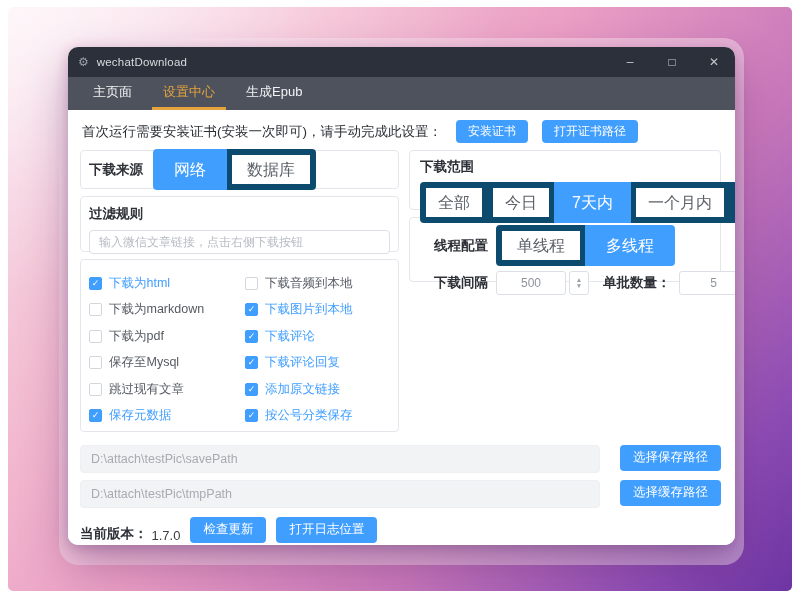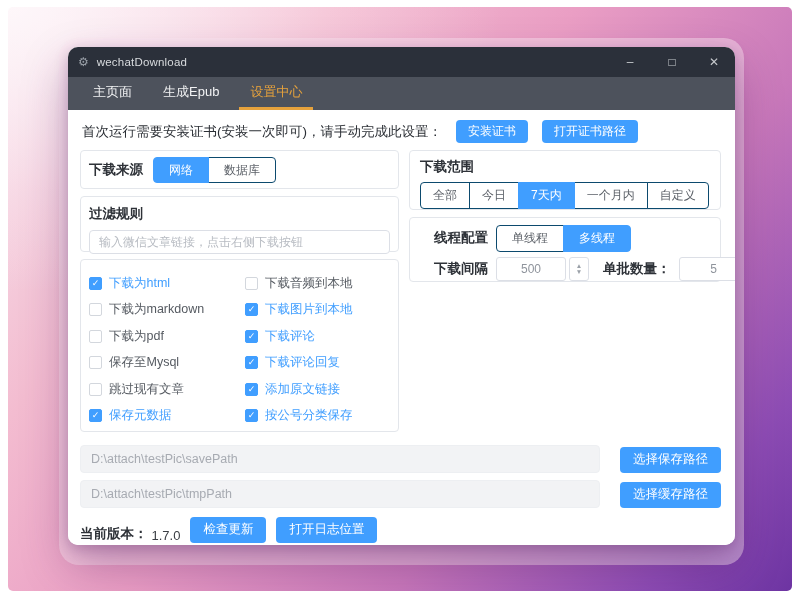--- a/index.html
+++ b/index.html
@@ -51,21 +51,21 @@
   
   .cols{display:flex;gap:10px;align-items:flex-start;}
   .col-left{width:319px;flex:0 0 auto;}
   .col-right{flex:1;min-width:0;}
   .box{border:1px solid #e3e6eb;border-radius:4px;background:#fff;box-sizing:border-box;}
   .box + .box{margin-top:7px;}
   .box-a{padding:6px 8px;display:flex;align-items:center;height:39px;}
   .box-label{font-size:13.5px;font-weight:600;color:#2e3238;margin-right:10px;white-space:nowrap;}
   .seg{display:inline-flex;}
   .seg-btn{
-    font-size:12px;color:#5c6168;background:#fff;border:1px solid #0c4a6e;
+    font-size:16px;color:#5c6168;background:#fff;border:6px solid #0c4a6e;
     padding:5px 15px;line-height:1.2;white-space:nowrap;cursor:pointer;font-family:inherit;
   }
   .seg-btn + .seg-btn{margin-left:-1px;}
   .seg-btn:first-child{border-radius:4px 0 0 4px;}
   .seg-btn:last-child{border-radius:0 4px 4px 0;}
   .seg-btn.sel{background:#409eff;border-color:#409eff;color:#fff;position:relative;z-index:1;}
   .box-b{padding:8px;height:56px;}
   .box-title{font-size:13.5px;font-weight:600;color:#2e3238;}
   .filter-input{
     margin-top:7px;width:100%;height:24px;box-sizing:border-box;border:1px solid #dcdfe6;border-radius:4px;
@@ -89,21 +89,21 @@
   .num-wrap{display:inline-flex;align-items:center;}
   .num-field{width:64px;height:20px;border:1px solid #dcdfe6;border-radius:3px;text-align:center;
     font-size:12px;color:#8f949c;font-family:inherit;outline:none;background:#fff;}
   .num-spin{width:18px;height:22px;border:1px solid #dcdfe6;border-radius:3px;margin-left:3px;
     display:flex;flex-direction:column;align-items:center;justify-content:center;background:#fff;}
   .num-spin span{font-size:6.5px;line-height:6px;color:#9aa0a8;}
   .lbl-mid{font-size:13.5px;font-weight:600;color:#2e3238;margin-right:8px;white-space:nowrap;}
   .lbl-batch{margin-left:14px;text-align:right;}
   
   .paths{margin-top:13px;}
-  .path-row{display:flex;align-items:flex-end;gap:20px;}
+  .path-row{display:flex;align-items:flex-start;gap:20px;}
   .path-row + .path-row{margin-top:7px;}
   .path-input{
     flex:1;height:28px;box-sizing:border-box;border:1px solid #edeff2;border-radius:4px;background:#f2f3f5;
     padding:0 10px;font-size:12.5px;color:#a7abb2;font-family:inherit;outline:none;
   }
   .path-btn{flex:0 0 auto;padding:6px 13px;font-size:12.5px;}
   
   .version-row{display:flex;align-items:flex-end;margin-top:9px;}
   .version-label{font-size:13.5px;font-weight:600;color:#2e3238;}
   .version-value{font-size:13px;color:#3a3e44;margin-left:4px;}
@@ -122,22 +122,22 @@
       <span class="title-text">wechatDownload</span>
       <div class="win-controls">
         <span class="win-btn">–</span>
         <span class="win-btn">□</span>
         <span class="win-btn">✕</span>
       </div>
     </div>
 
     <div class="tabbar">
       <div class="tab">主页面</div>
+      <div class="tab active">设置中心</div>
       <div class="tab">生成Epub</div>
-      <div class="tab active">设置中心</div>
     </div>
 
     <div class="content">
 
       <div class="cert-row">
         <span class="cert-text">首次运行需要安装证书(安装一次即可)，请手动完成此设置：</span>
         <button class="btn">安装证书</button>
         <button class="btn">打开证书路径</button>
       </div>
 

